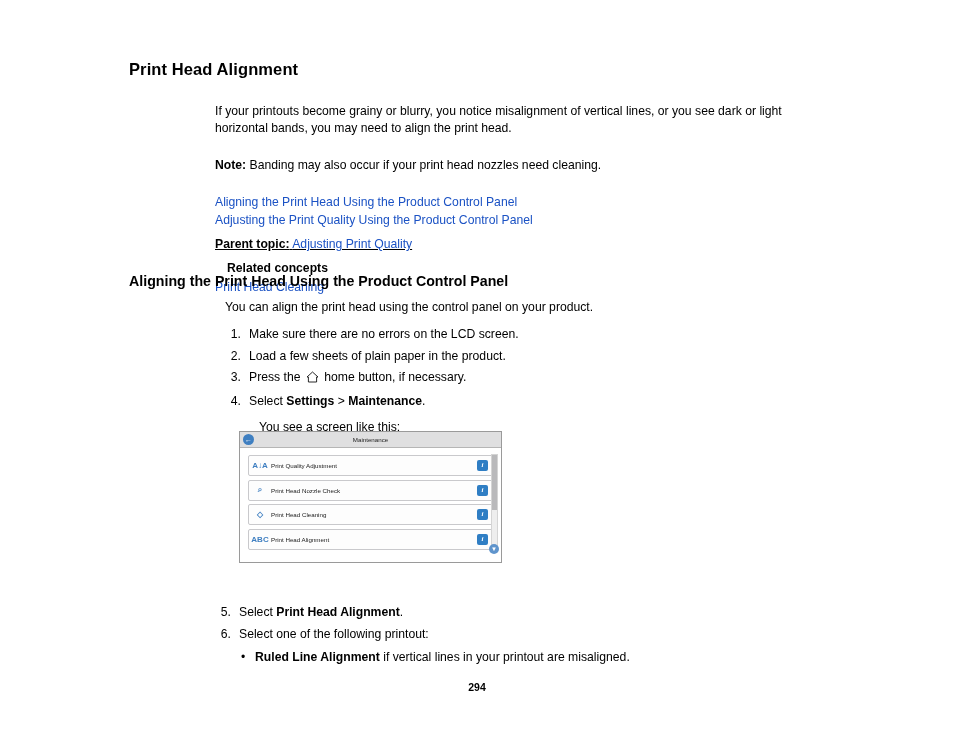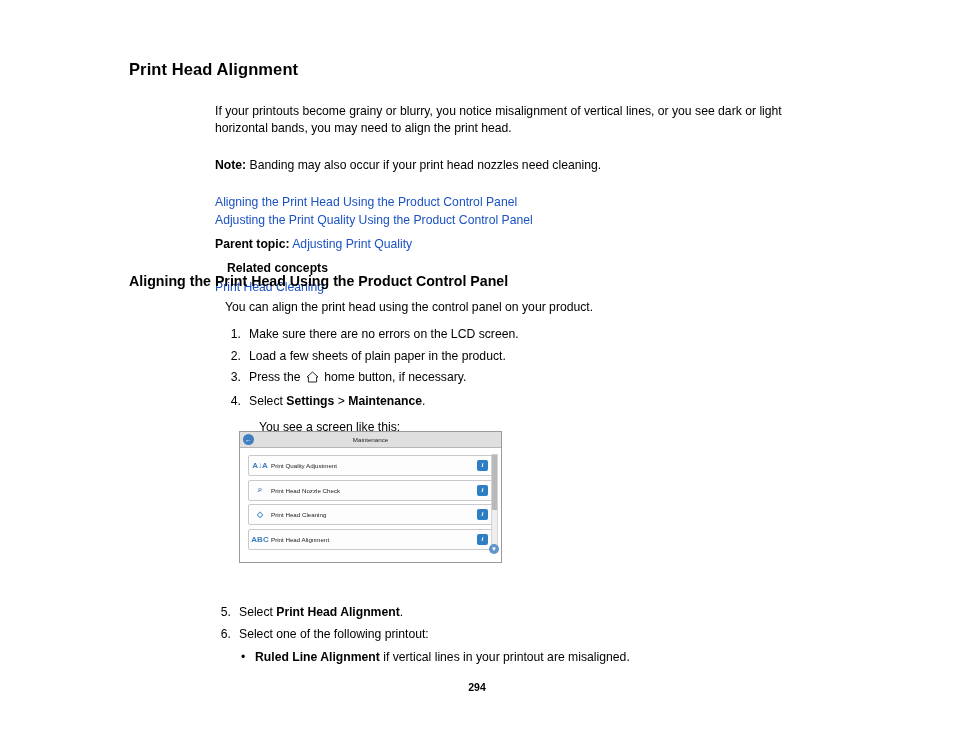--- a/index.html
+++ b/index.html
@@ -59,20 +59,21 @@
     line-height: 17.5px;
     display: block;
   }
   .links-block {
     margin-top: 20px;
   }
   .parent-topic {
     margin-top: 7px;
     font-size: 12.2px;
     line-height: 17px;
+    text-decoration: underline;
   }
   .parent-topic .lbl {
     font-weight: bold;
   }
   .parent-topic a {
     color: #1b52c4;
     text-decoration: none;
   }
   .related-concepts {
     margin-top: 7px;

